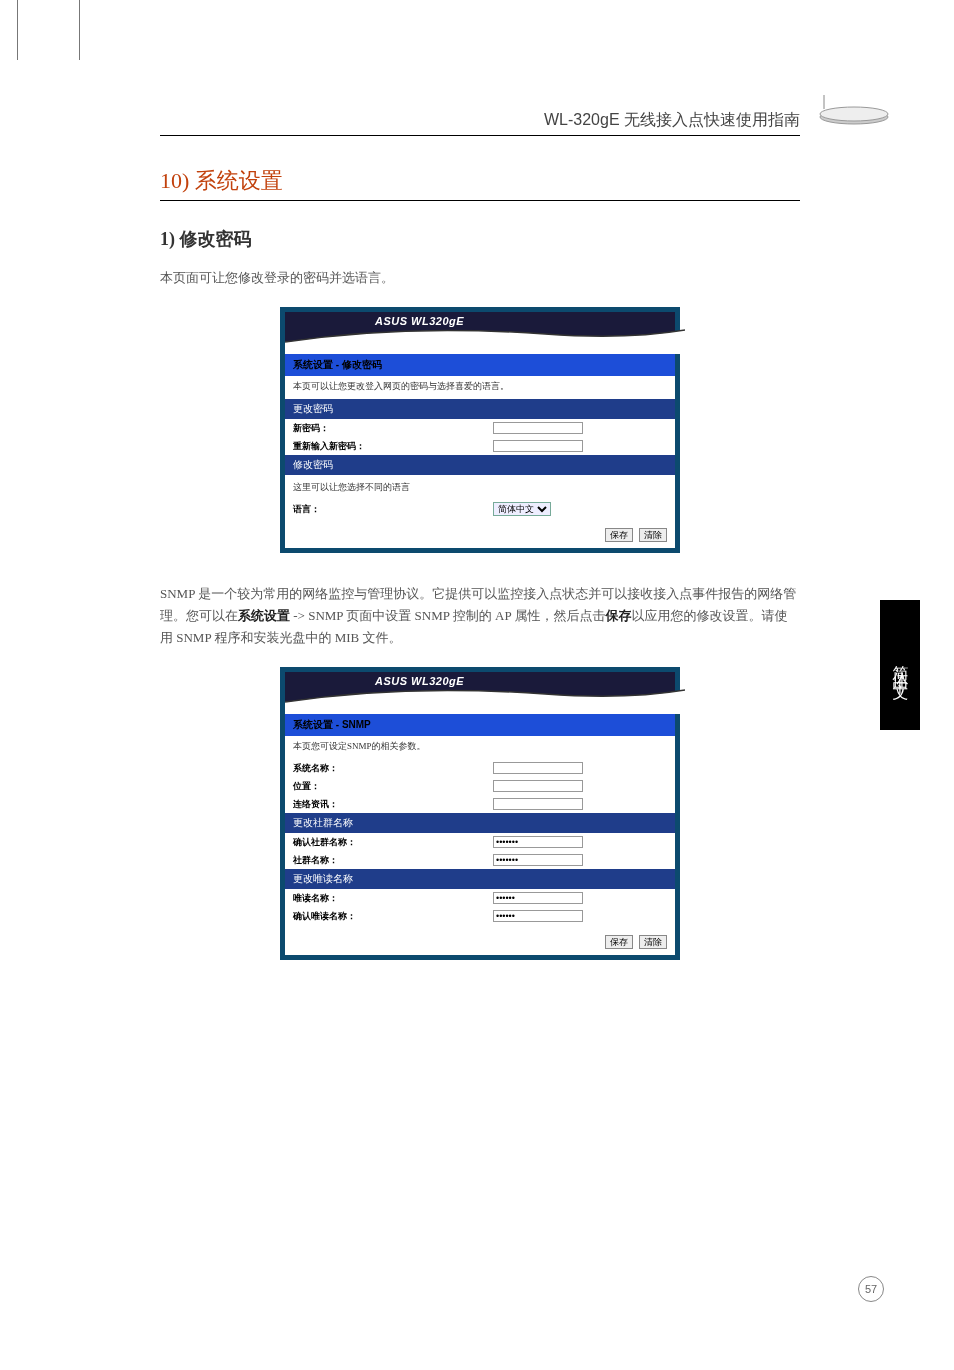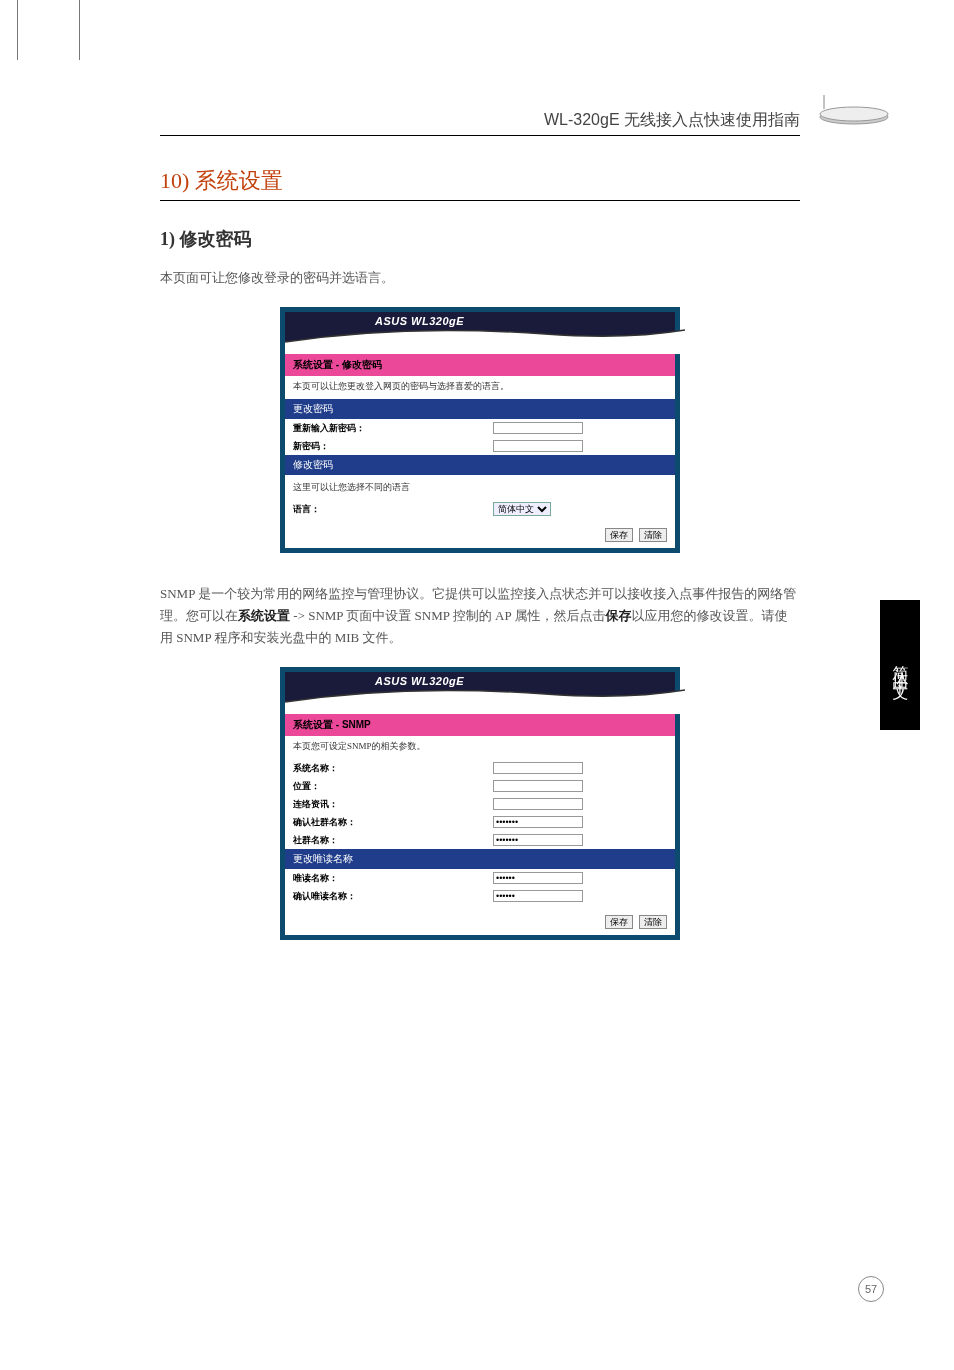--- a/index.html
+++ b/index.html
@@ -18,21 +18,21 @@
   h2.sub { font-size: 18px; font-weight: 700; margin: 26px 0 16px; color: #333; }
   p.body { font-size: 13px; line-height: 1.7; color: #555; margin-bottom: 18px; }
   p.body b { color: #222; }
 
   .shot { width: 400px; margin: 0 auto 30px; background: #fff; border: 5px solid #0c4a6e; position: relative; }
   .shot .frame-top { position: relative; height: 34px; background: #1a1a3a; overflow: visible; }
   .shot .frame-top .prod { position: absolute; left: 90px; top: 3px; color: #fff; font-style: italic; font-family: Arial, sans-serif; font-size: 11px; font-weight: bold; letter-spacing: .5px; }
   .shot .swoosh { position: absolute; left: 0; top: 12px; width: 400px; height: 30px; }
   .shot .swoosh svg { width: 400px; height: 30px; }
 
-  .crumb { background: #ec4899; color: #000; font-size: 10px; font-weight: bold; padding: 4px 8px; font-family: "SimSun", sans-serif; position: relative; top: 8px; }
+  .crumb { background: #1d4ed8; color: #000; font-size: 10px; font-weight: bold; padding: 4px 8px; font-family: "SimSun", sans-serif; position: relative; top: 8px; }
   .desc { font-size: 9px; color: #333; padding: 12px 8px 6px; }
   .bar { background: #1f3d8a; color: #fff; font-size: 10px; padding: 3px 8px; }
   .row { display: flex; align-items: center; padding: 2px 8px; font-size: 9px; border-bottom: 0px solid #eee; height: 18px; }
   .row .lab { flex: 0 0 200px; font-weight: bold; }
   .row .fld { flex: 1; }
   .row input[type="text"], .row input[type="password"] { width: 90px; height: 12px; border: 1px solid #999; font-size: 9px; background: #fff; padding: 0 2px; }
   .row select { font-size: 9px; height: 14px; border: 1px solid #7a9; background: #eef; }
   .btnrow { text-align: right; padding: 6px 8px; }
   .btnrow button { font-size: 9px; border: 1px solid #888; background: #eee; padding: 0 4px; margin-left: 2px; height: 14px; line-height: 12px; }
 
@@ -72,25 +72,25 @@
           <svg viewBox="0 0 400 30" preserveAspectRatio="none">
             <path d="M0 18 Q 120 0 260 10 Q 340 16 400 6 L400 30 L0 30 Z" fill="#fff"></path>
             <path d="M0 18 Q 120 0 260 10 Q 340 16 400 6" fill="none" stroke="#333" stroke-width="1.5"></path>
           </svg>
         </div>
       </div>
       <div class="crumb">系统设置  - 修改密码</div>
       <div class="desc">本页可以让您更改登入网页的密码与选择喜爱的语言。</div>
       <div class="bar">更改密码</div>
       <div class="row">
-        <span class="lab">重新输入新密码：</span>
+        <span class="lab">新密码：</span>
         <span class="fld"><input type="text" style=""></span>
       </div>
       <div class="row">
-        <span class="lab">新密码：</span>
+        <span class="lab">重新输入新密码：</span>
         <span class="fld"><input type="text" style=""></span>
       </div>
       <div class="bar">修改密码</div>
       <div class="desc" style="padding:6px 8px;">这里可以让您选择不同的语言</div>
       <div class="row">
         <span class="lab">语言：</span>
         <span class="fld">
           <select>
             <option>简体中文</option>
           </select>
@@ -123,20 +123,21 @@
         <span class="fld"><input type="text" style=""></span>
       </div>
       <div class="row">
         <span class="lab">位置：</span>
         <span class="fld"><input type="text" style=""></span>
       </div>
       <div class="row">
         <span class="lab">连络资讯：</span>
         <span class="fld"><input type="text" style=""></span>
       </div>
+      <div class="bar">更改社群名称</div>
       <div class="row">
         <span class="lab">确认社群名称：</span>
         <span class="fld"><input type="password" value="•••••••" style=""></span>
       </div>
       <div class="row">
         <span class="lab">社群名称：</span>
         <span class="fld"><input type="password" value="•••••••" style=""></span>
       </div>
       <div class="bar">更改唯读名称</div>
       <div class="row">

